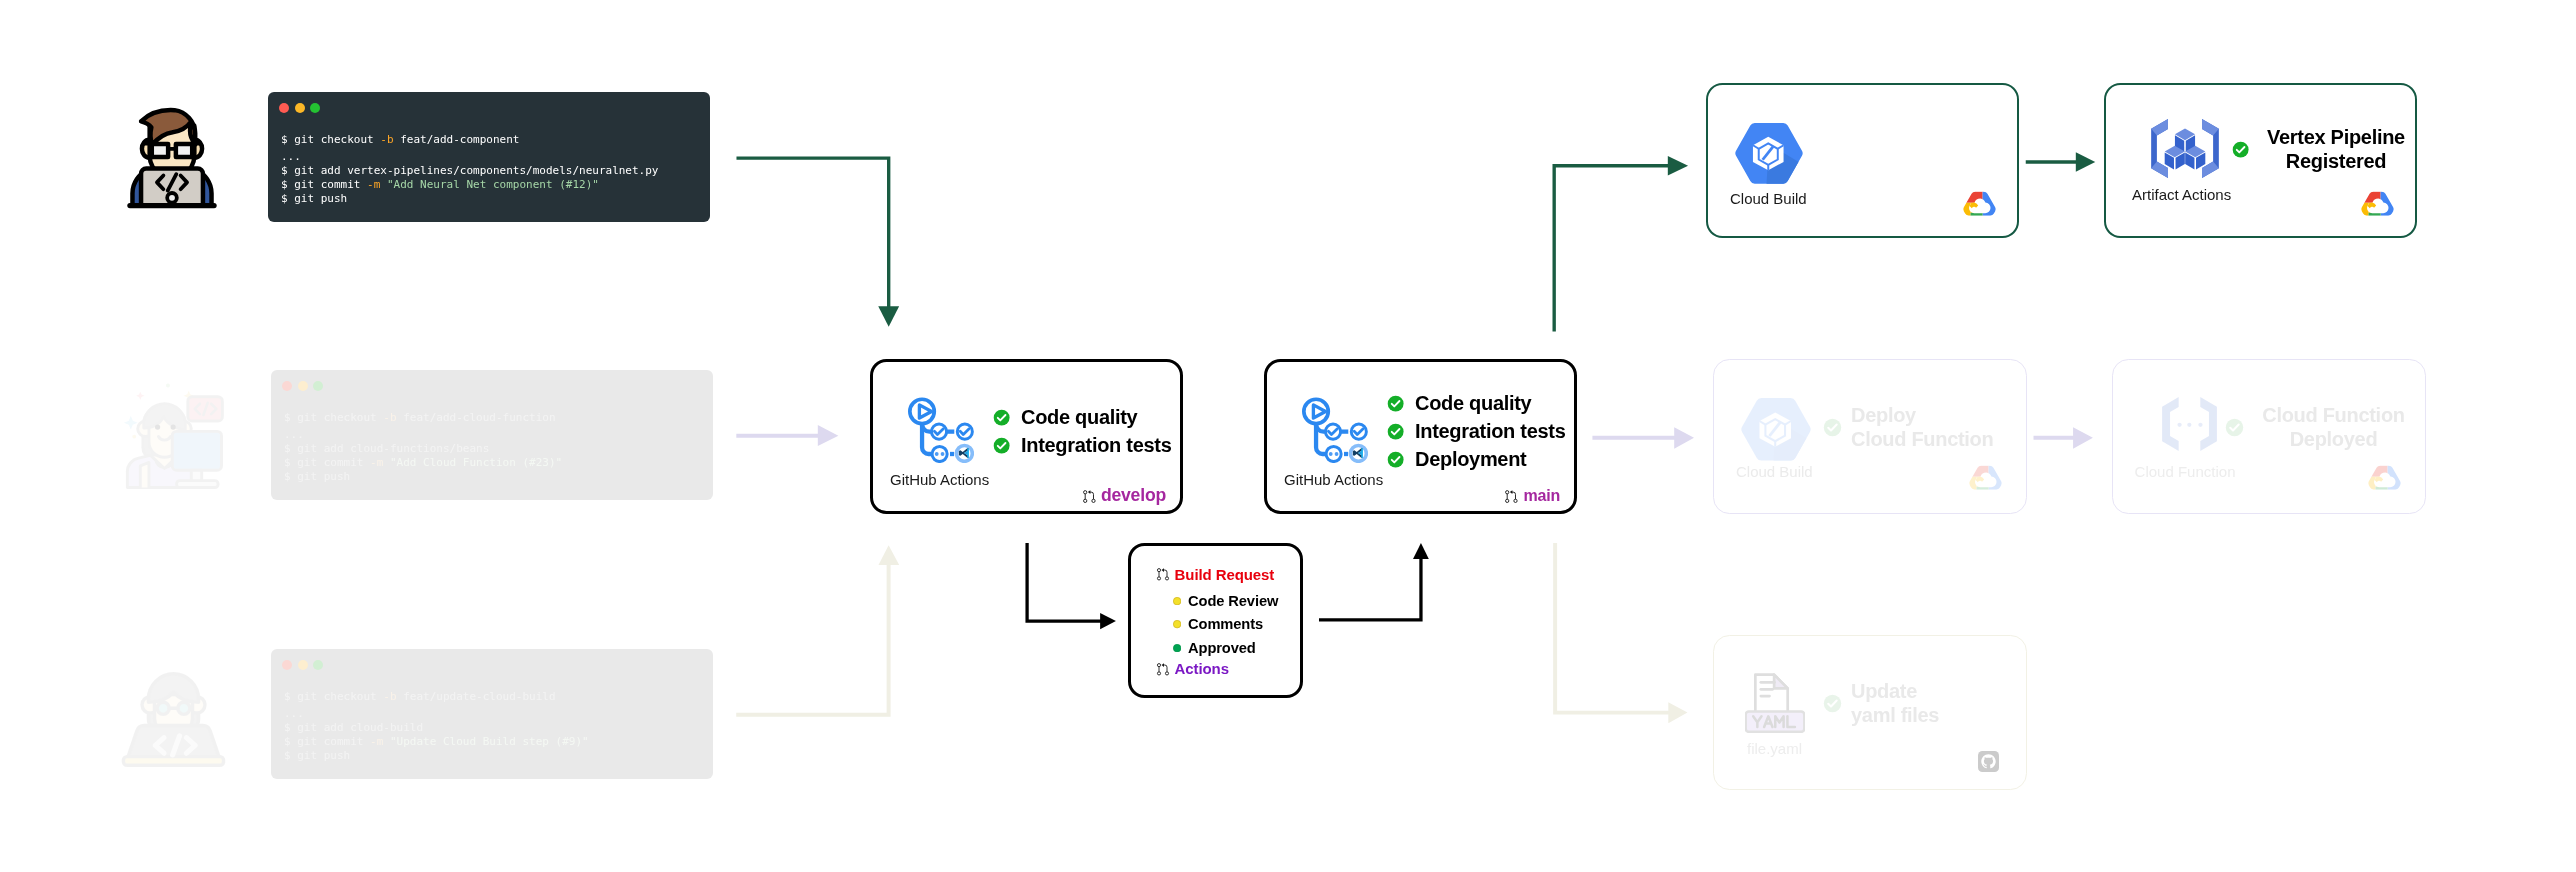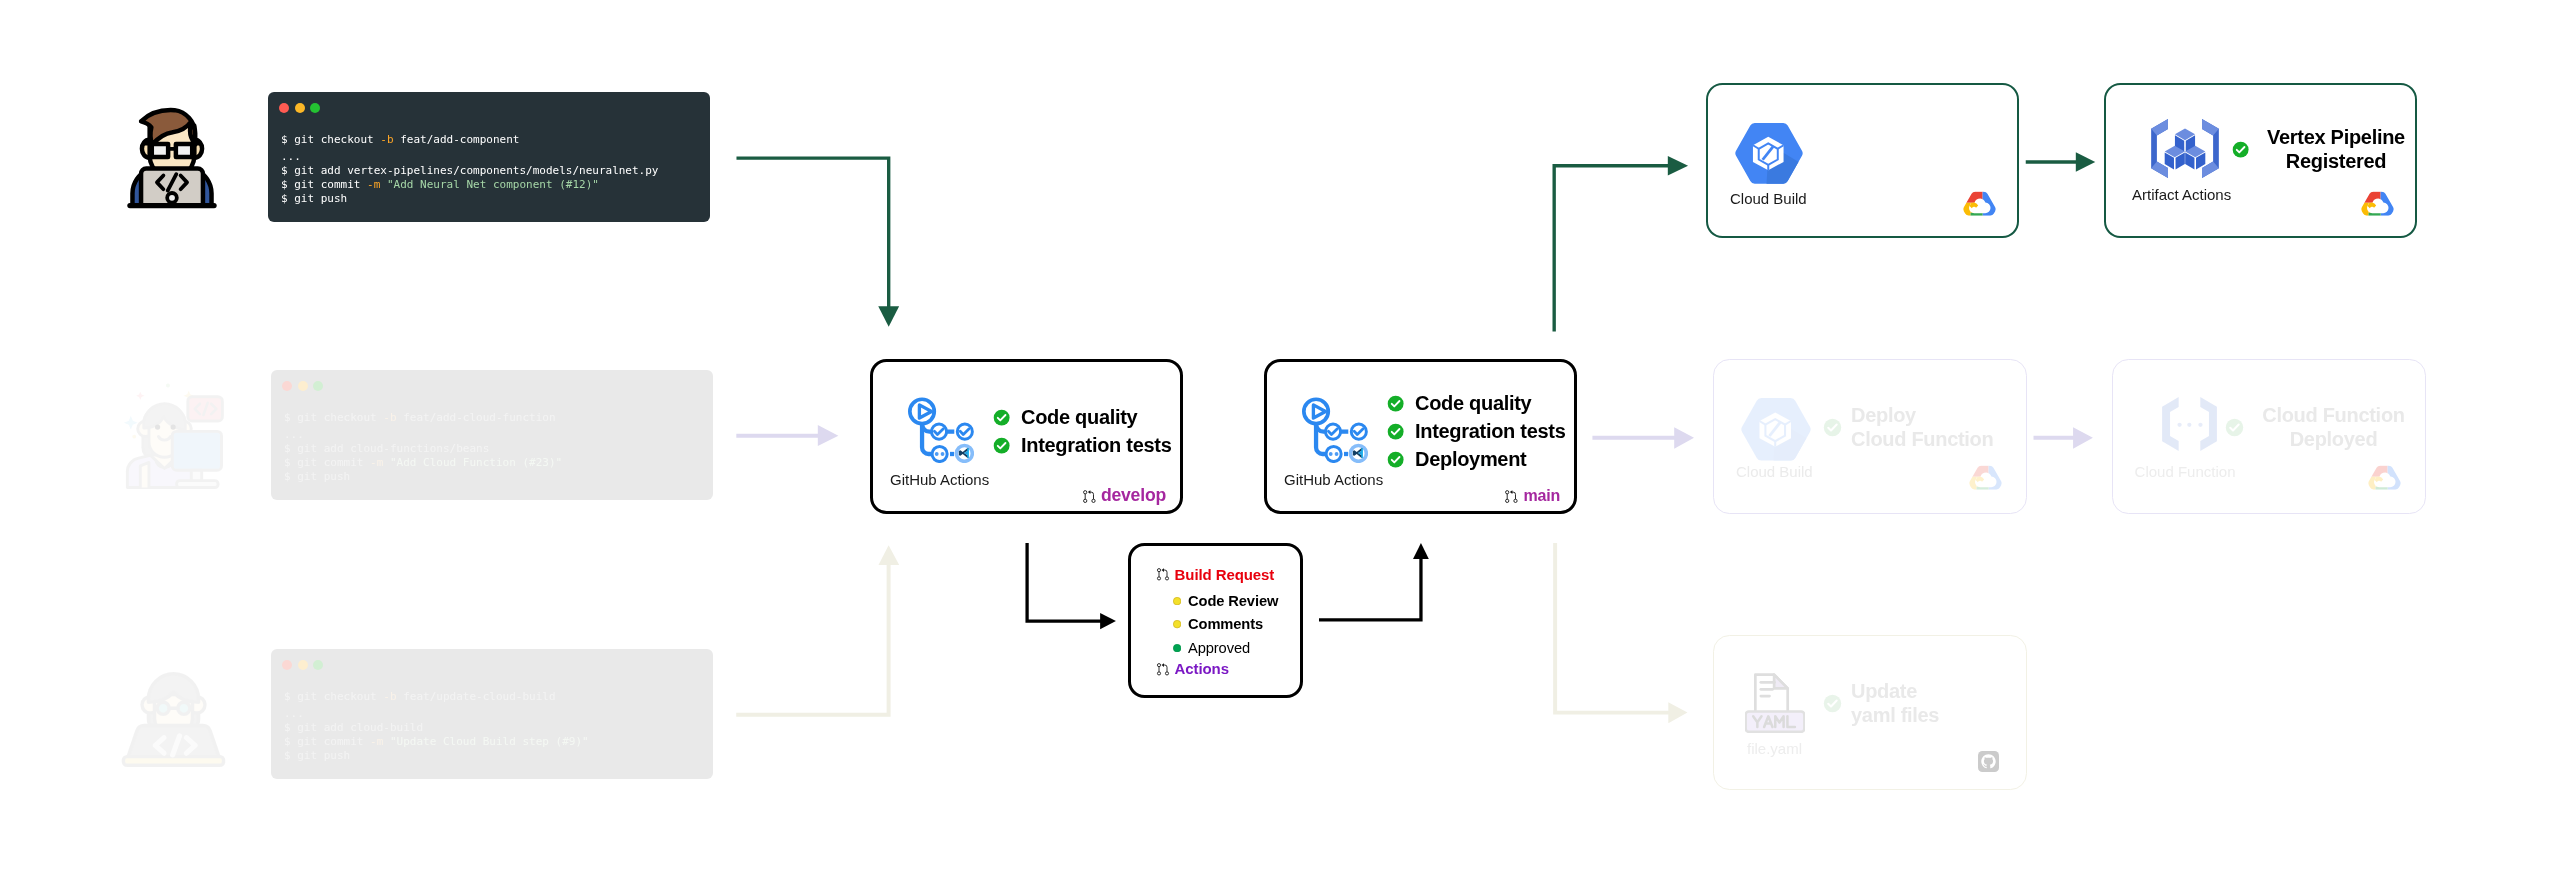--- a/index.html
+++ b/index.html
@@ -590,21 +590,21 @@
               </svg>
             </span>
         <span style="font-weight:bold;font-size:14.7px;color:#000;letter-spacing:-0.1px">Comments</span>
           </div>
           <div style="display:flex;align-items:center;height:23.6px;white-space:nowrap">
         <span style="line-height:0;display:inline-flex;width:15px">
               <svg width="8.3" height="8.3" viewBox="0 0 16 16">
                 <circle cx="8" cy="8" r="7.3" fill="#00a352" stroke="#009248" stroke-width="1.3"></circle>
               </svg>
             </span>
-        <span style="font-weight:normal;font-size:14.7px;color:#000;letter-spacing:-0.1px">Approved</span>
+        <span style="font-weight:bold;font-size:14.7px;color:#000;letter-spacing:-0.1px">Approved</span>
           </div>
         </div>
         <div style="position:absolute;left:22.6px;top:114px;display:flex;align-items:center;height:17.3px">
        <span style="display:inline-flex;width:21px;line-height:0">
             <svg width="18" height="15.5" viewBox="0 0 27 23">
     <g fill="none" stroke="#1a1a1a" stroke-width="1.35">
       <circle cx="7.5" cy="6.1" r="2.35"></circle>
                 <circle cx="7.5" cy="18.5" r="2.35"></circle>
                 <circle cx="19.5" cy="18.5" r="2.35"></circle>
       <path d="M7.5 8.45 V16.15"></path>

